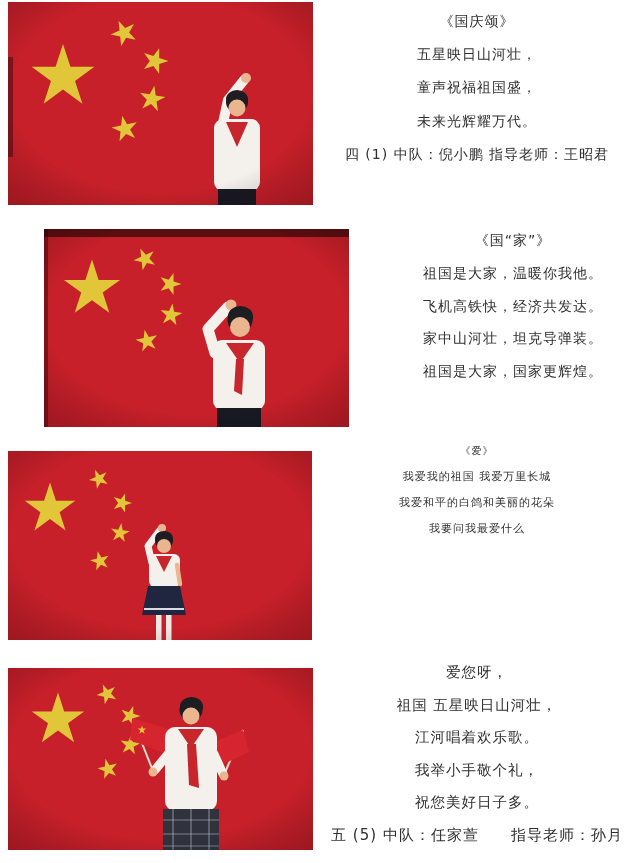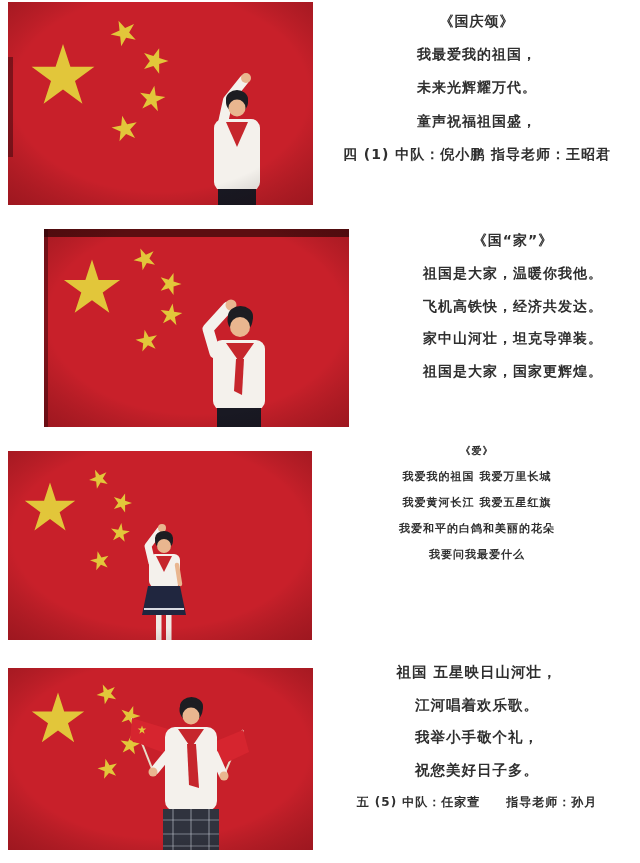--- a/index.html
+++ b/index.html
@@ -16,28 +16,28 @@
 
   figure.photo { position:absolute; margin:0; padding:0; }
   .r1 figure.photo { left:8px; top:2px;  width:305px; height:203px; }
   .r2 figure.photo { left:8px; top:10px; width:305px; height:198px; }
   .r3 figure.photo { left:8px; top:10px; width:304px; height:189px; }
   .r4 figure.photo { left:8px; top:13px; width:305px; height:182px; }
   figure.photo svg { display:block; width:100%; height:100%; }
 
   .poem {
     position:absolute; left:318px; right:4px; text-align:center;
-    color:var(--text-color,#2f2f2f); font-weight:bold; letter-spacing:1px;
+    color:var(--text-color,#2f2f2f); font-weight:normal; letter-spacing:1px;
   }
   .r1 .poem { top:5px;  font-size:14px;   line-height:33.2px; }
   .r2 .poem { top:5px;  font-size:14px;   line-height:32.8px; }
   .r3 .poem { top:-3px; font-size:11px;   line-height:26px; }
   .r4 .poem { top:1px;  font-size:14.5px; line-height:32.6px; }
   .r3 .poem .title { font-size:10px; }
-  .r4 .poem .attribution { font-size:12px; }
+  .r4 .poem .attribution { font-size:15px; }
 
   
   .flag   { fill:var(--flag-red,#c8202a); }
   .stars use { fill:var(--star-yellow,#e2c63a); }
   .hair   { fill:var(--hair-dark,#1d1d22); }
   .skin   { fill:var(--skin,#e9b68f); }
   .skin-stroke { stroke:var(--skin,#e9b68f); }
   .shirt  { fill:var(--shirt-white,#f4f1ec); }
   .shirt-stroke { stroke:var(--shirt-white,#f4f1ec); }
   .scarf  { fill:var(--scarf-red,#c6262c); }
@@ -82,23 +82,23 @@
           <path class="hair" d="M218,103 a11,11 0 0 1 22,0 l0,-6 a11,9 0 0 0 -22,0 Z"></path>
           <rect class="shirt" x="206" y="117" width="46" height="72" rx="9"></rect>
           <polygon class="scarf" points="218,120 240,120 229,145"></polygon>
           <rect class="pants" x="210" y="187" width="38" height="16"></rect>
         </g>
         <rect x="0" y="0" width="305" height="203" fill="url(#vig)"></rect>
       </svg>
     </figure>
     <div class="poem">
       <div class="line title">《国庆颂》</div>
-      <div class="line">我最爱我的祖国，</div>
+      <div class="line">五星映日山河壮，</div>
+      <div class="line">童声祝福祖国盛，</div>
       <div class="line">未来光辉耀万代。</div>
-      <div class="line">童声祝福祖国盛，</div>
       <div class="line attribution">四 (1) 中队：倪小鹏 指导老师：王昭君</div>
     </div>
   </section>
 
   <section class="row r2">
     <figure class="photo" aria-label="男孩在国旗前敬礼">
       <svg viewBox="0 0 305 198" preserveAspectRatio="none">
         <rect class="flag" x="0" y="0" width="305" height="198"></rect>
         <rect x="0" y="0" width="305" height="8" fill="rgba(55,8,10,0.75)"></rect>
         <rect x="0" y="0" width="4" height="198" fill="rgba(40,5,8,0.45)"></rect>
@@ -156,21 +156,20 @@
           <path d="M136,158 L176,158" stroke="#d9dae2" stroke-width="2" fill="none"></path>
           <rect class="legs" x="148" y="164" width="5.5" height="25"></rect>
           <rect class="legs" x="158" y="164" width="5.5" height="25"></rect>
         </g>
         <rect x="0" y="0" width="304" height="189" fill="url(#vig)"></rect>
       </svg>
     </figure>
     <div class="poem">
       <div class="line title">《爱》</div>
       <div class="line">我爱我的祖国 我爱万里长城</div>
-      <div class="line">我爱黄河长江 我爱五星红旗</div>
       <div class="line">我爱和平的白鸽和美丽的花朵</div>
       <div class="line">我要问我最爱什么</div>
     </div>
   </section>
 
   <section class="row r4">
     <figure class="photo" aria-label="女孩手持两面小红旗站在国旗前">
       <svg viewBox="0 0 305 182" preserveAspectRatio="none">
         <rect class="flag" x="0" y="0" width="305" height="182"></rect>
         <g class="stars">
@@ -203,20 +202,21 @@
           <rect class="skirt4" x="155" y="141" width="56" height="41"></rect>
           <g stroke="rgba(190,195,205,0.55)" stroke-width="1.2">
             <path d="M165,141 L165,182 M183,141 L183,182 M201,141 L201,182"></path>
             <path d="M155,152 L211,152 M155,166 L211,166 M155,178 L211,178"></path>
           </g>
         </g>
         <rect x="0" y="0" width="305" height="182" fill="url(#vig)"></rect>
       </svg>
     </figure>
     <div class="poem">
+      <div class="line title">爱您呀，</div>
       <div class="line">祖国 五星映日山河壮，</div>
       <div class="line">江河唱着欢乐歌。</div>
       <div class="line">我举小手敬个礼，</div>
       <div class="line">祝您美好日子多。</div>
       <div class="line attribution">五 (5) 中队：任家萱　　指导老师：孙月</div>
     </div>
   </section>
 
 </div>
 

